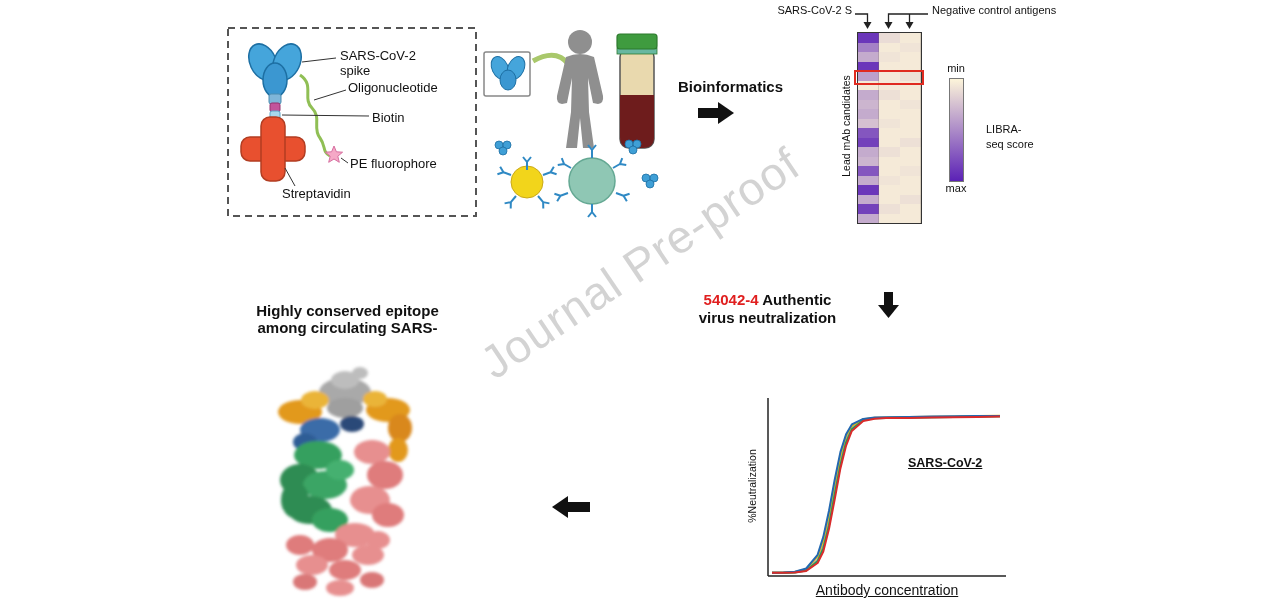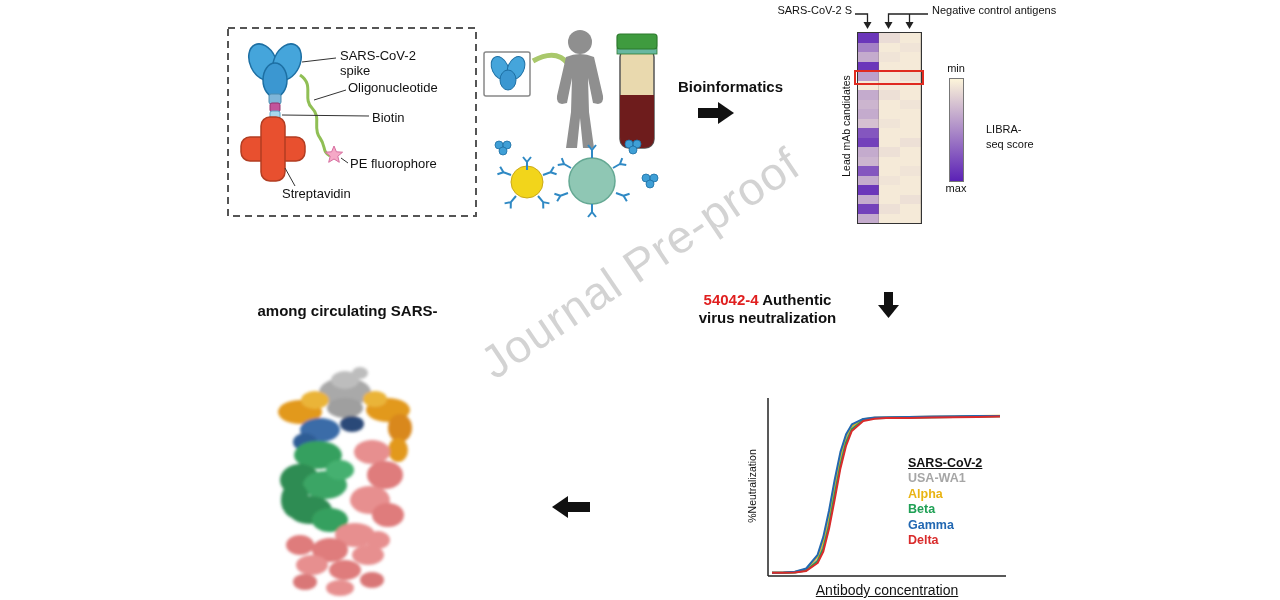--- a/index.html
+++ b/index.html
@@ -287,32 +287,26 @@
     <div>seq score</div>
   </div>
 
   <div class="abs title ctr z2" style="left:655px;top:291px;width:225px;line-height:18px;">
     <span class="accent-red" style="color: rgb(224, 31, 31);">54042-4</span>
     <span>Authentic</span><br>
     <span>virus neutralization</span>
   </div>
 
   <div class="abs title ctr z2" style="left:235px;top:302px;width:225px;line-height:17px;">
+    <div>Highly conserved epitope</div>
     <div>among circulating SARS-</div>
   </div>
 
 
   <div class="abs tiny ctr rot-90 z2" style="left:692px;top:480px;width:120px;">%Neutralization</div>
   <div class="abs ctr z2" style="left:787px;top:582px;width:200px;font-size:14px;text-decoration:underline;">Antibody concentration</div>
 
   <div class="abs z2" style="left:908px;top:455px;">
     <div class="legend-title">SARS-CoV-2</div>
-    <div>
-        <div class="legend-item" style="color: rgb(166, 166, 166);">USA-WA1</div>
-        <div class="legend-item" style="color: rgb(233, 180, 20);">Alpha</div>
-        <div class="legend-item" style="color: rgb(31, 160, 85);">Beta</div>
-        <div class="legend-item" style="color: rgb(34, 104, 178);">Gamma</div>
-        <div class="legend-item" style="color: rgb(217, 43, 43);">Delta</div>
-      </div>
   </div>
 
   <div id="watermark" class="abs">Journal Pre-proof</div>
 </div>
 
 </body></html>

